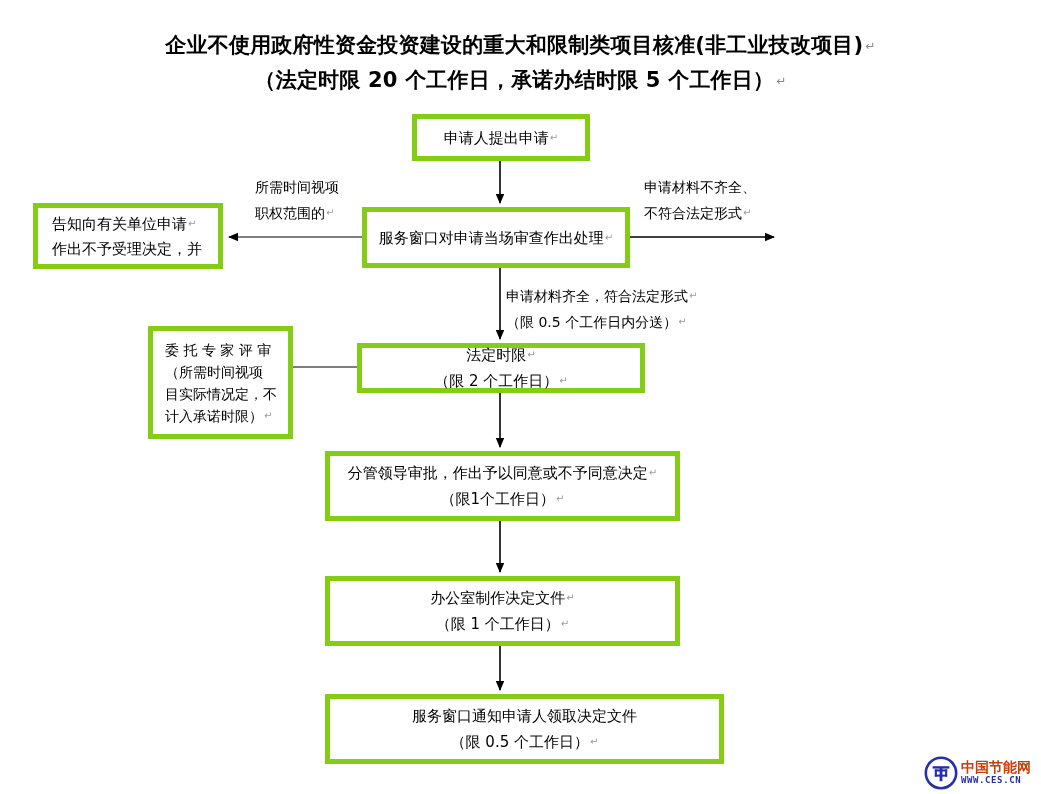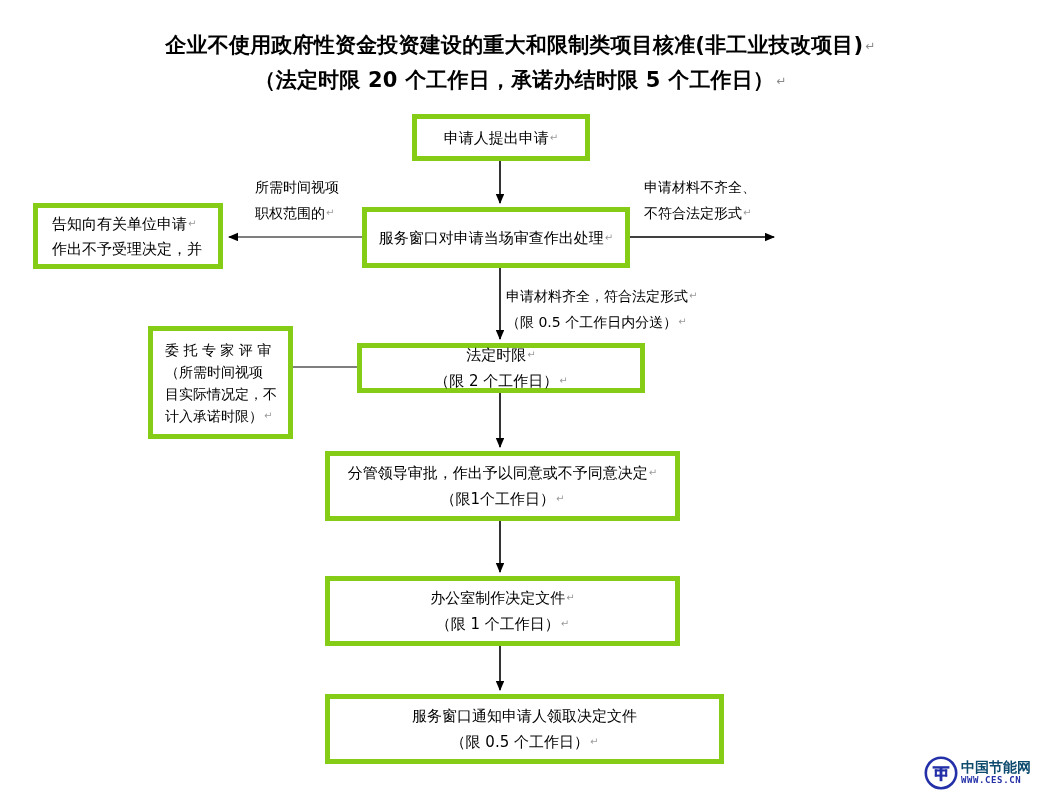--- a/index.html
+++ b/index.html
@@ -108,21 +108,21 @@
   }
   #watermark .wm-text {
     margin-left: 3px;
     display: flex;
     flex-direction: column;
     justify-content: center;
   }
   #watermark .wm-cn {
     font-size: 14px;
     font-weight: bold;
-    color: #0c4a6e;
+    color: #c2410c;
     line-height: 15px;
     letter-spacing: 0px;
   }
   #watermark .wm-url {
     font-family: "DejaVu Sans Mono", "Liberation Mono", monospace;
     font-size: 9px;
     font-weight: bold;
     color: #2430a8;
     line-height: 11px;
     letter-spacing: 0.6px;

